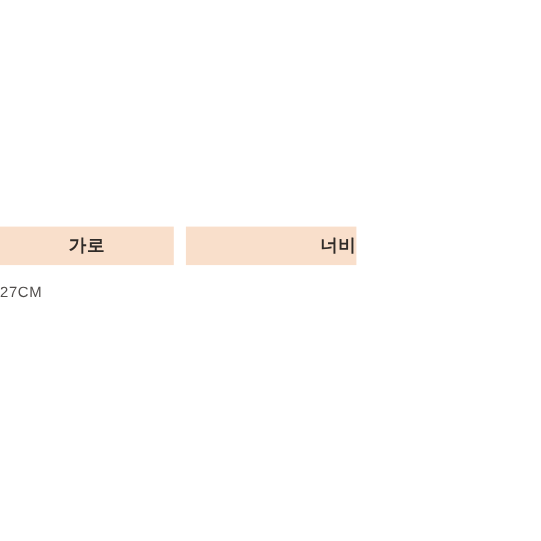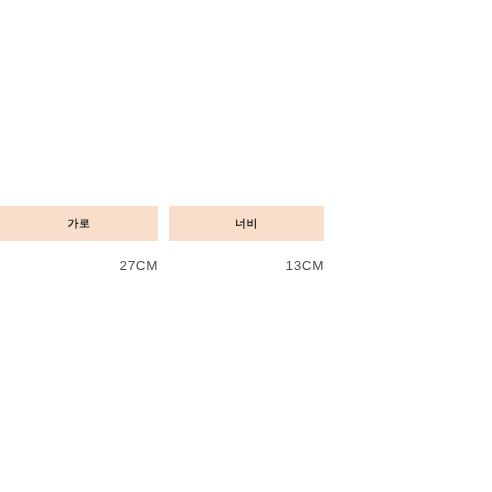--- a/index.html
+++ b/index.html
@@ -38,24 +38,24 @@
     height: 35px;
     background: #f9dfcb;
     display: flex;
     align-items: center;
     justify-content: center;
     box-sizing: border-box;
   }
 
   .header-cell.col-1 { width: 158px; }
   .header-cell.col-2 { width: 157px; }
-  .header-cell.col-3 { width: 155px; }
+  .header-cell.col-3 { width: 155px; justify-content: flex-end; }
 
   .header-label {
-    font-size: 11px;
+    font-size: 16px;
     font-weight: 700;
     color: #2f2b28;
     letter-spacing: 0.4px;
     line-height: 1;
     white-space: nowrap;
   }
 
   
   .value-row {
     position: absolute;
@@ -64,23 +64,22 @@
     width: 492px;
     height: 22px;
     display: flex;
     gap: 11px;
   }
 
   .value-cell {
     height: 22px;
     display: flex;
     align-items: center;
-    justify-content: flex-end;
+    justify-content: flex-start;
     box-sizing: border-box;
-    padding-left: 13px;
   }
 
   .value-cell.col-1 { width: 158px; }
   .value-cell.col-2 { width: 157px; }
   .value-cell.col-3 { width: 155px; }
 
   .value-text {
     font-size: 13.5px;
     font-weight: 400;
     color: #514e4c;
@@ -100,18 +99,15 @@
     </div>
     <div class="header-cell col-3">
       <span class="header-label">너비</span>
     </div>
   </div>
 
   <div class="value-row">
     <div class="value-cell col-1">
       <span class="value-text">27CM</span>
     </div>
-    <div class="value-cell col-3">
-      <span class="value-text">13CM</span>
-    </div>
   </div>
 
 </div>
 
 </body></html>

